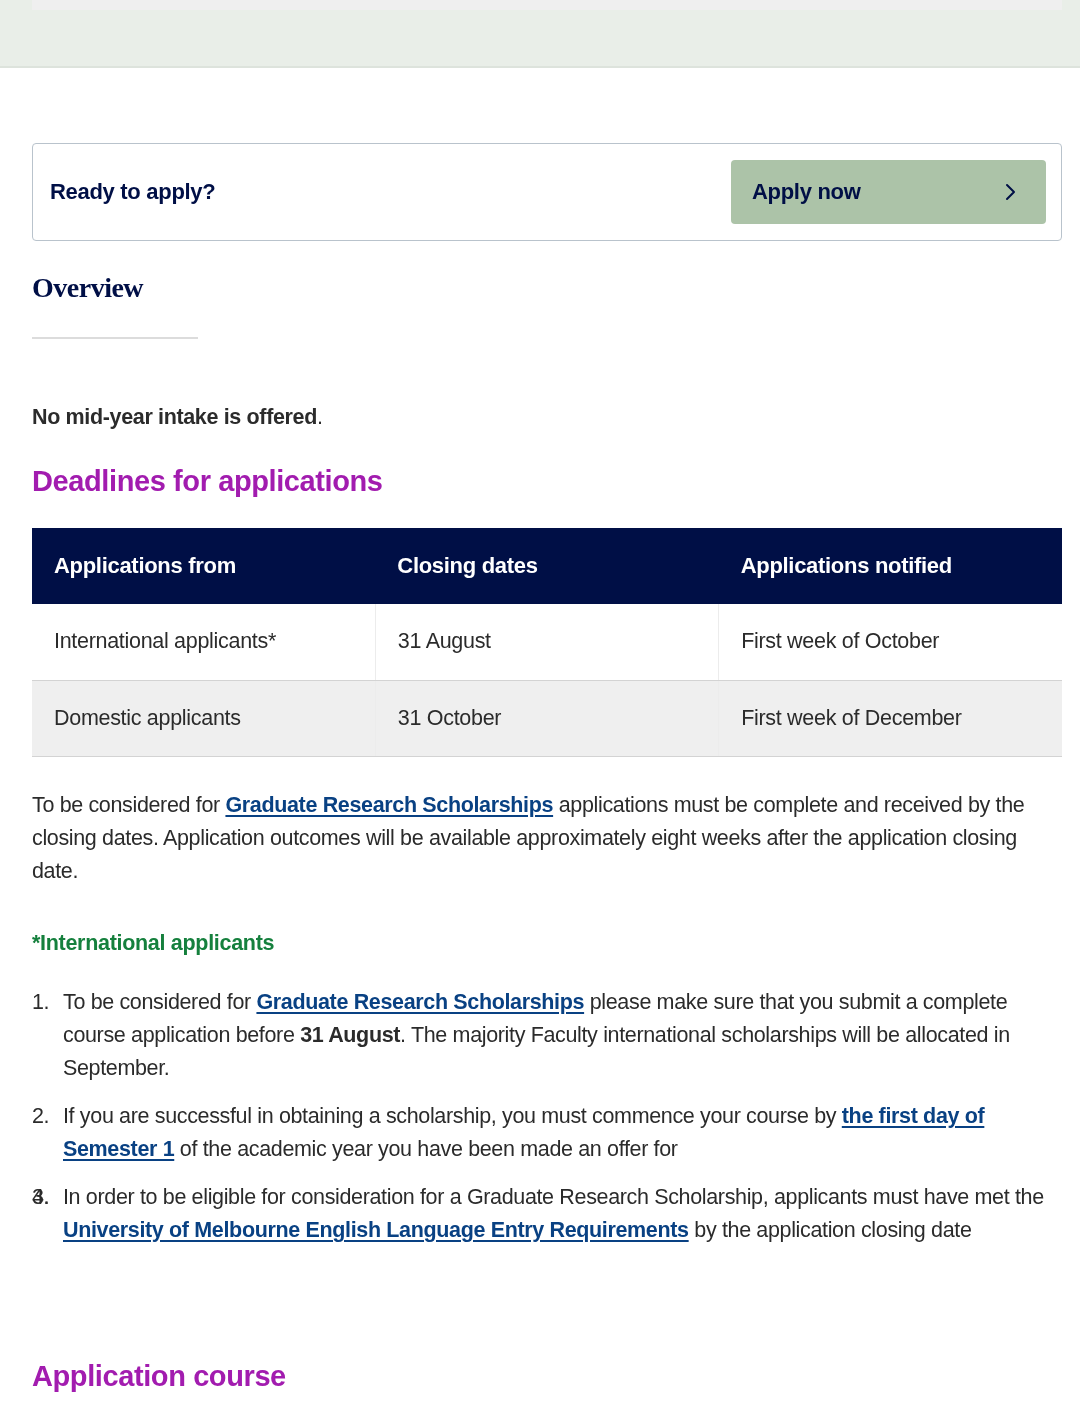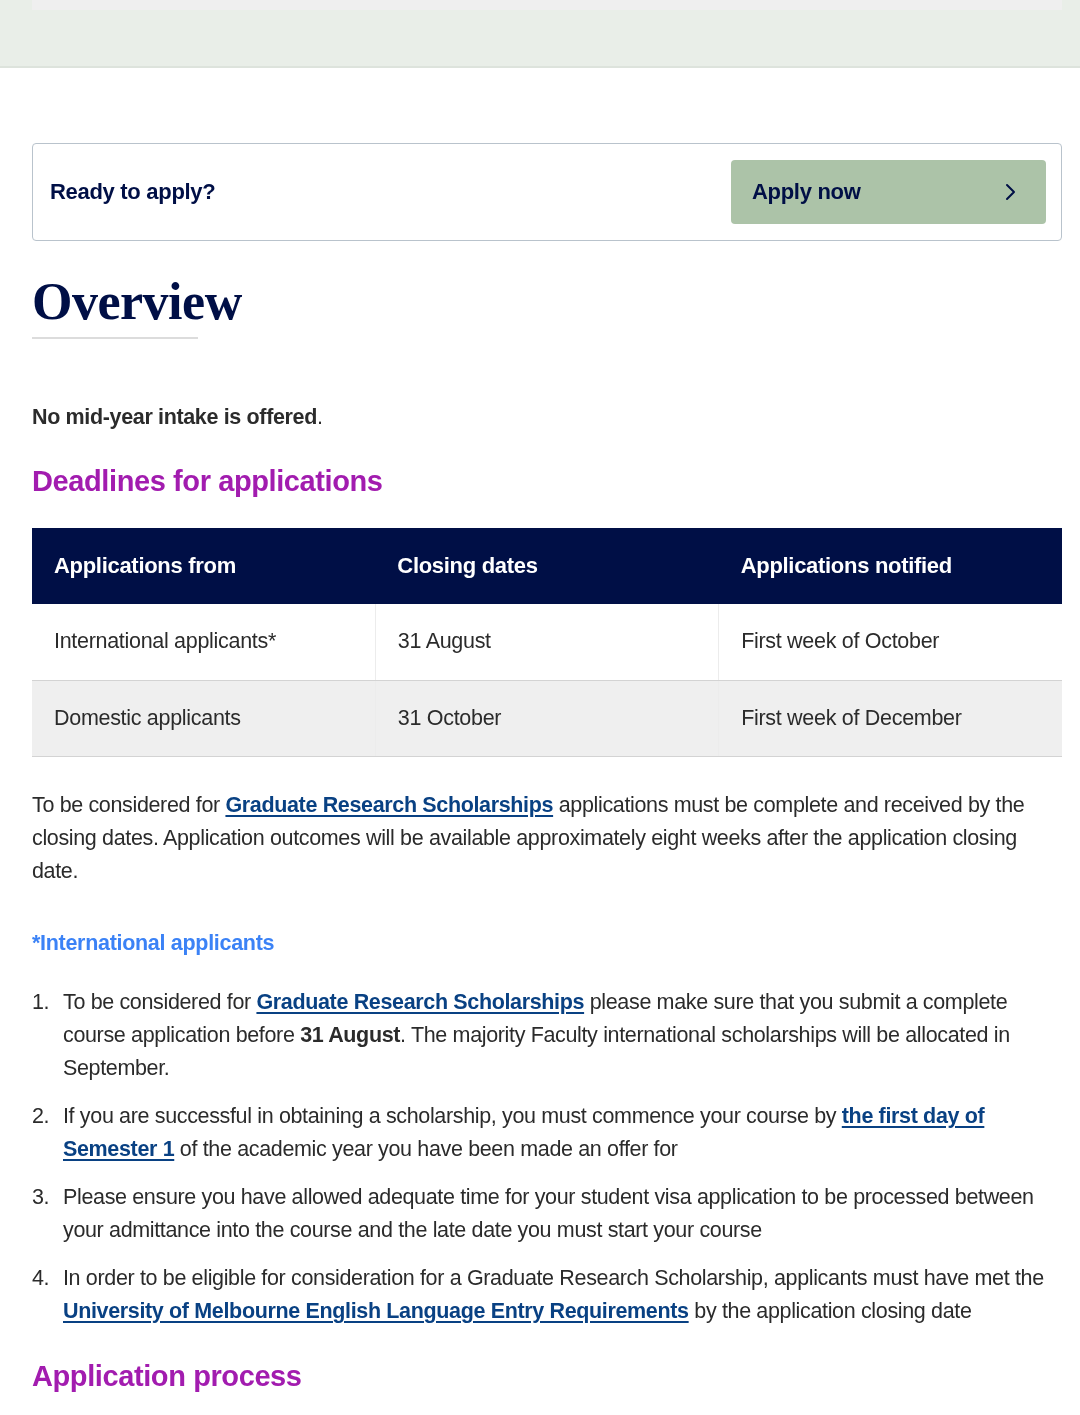--- a/index.html
+++ b/index.html
@@ -8,36 +8,36 @@
 
     .top-band { position: absolute; left: 0; top: 0; width: 1080px; height: 68px; background: #e9eee8; border-bottom: 2px solid #dde3dc; }
     .top-band-inner { position: absolute; left: 32px; top: 0; width: 1030px; height: 10px; background: #efefef; }
 
     .apply-box { position: absolute; left: 32px; top: 143px; width: 1030px; height: 98px; border: 1.5px solid #b9c3cc; border-radius: 4px; background: #fff; padding-left: 28px; }
     .apply-prompt { position: absolute; left: 17px; top: 35px; font-size: 22px; font-weight: bold; color: #000f46; letter-spacing: -0.3px; }
     .apply-btn { position: absolute; left: 698px; top: 16px; width: 315px; height: 64px; background: #acc3a8; border-radius: 4px; cursor: pointer; }
     .apply-btn-label { position: absolute; left: 21px; top: 19px; font-size: 22px; font-weight: bold; color: #000f46; letter-spacing: -0.3px; }
     .apply-btn-chevron { position: absolute; right: 26px; top: 22px; width: 20px; height: 20px; }
 
-    .overview-title { position: absolute; left: 32px; top: 272px; font-family: "Liberation Serif", serif; font-size: 52px; font-weight: bold; color: #000f46; letter-spacing: -0.5px; }
+    .overview-title { position: absolute; left: 32px; top: 272px; font-family: "Liberation Serif", serif; font-size: 28px; font-weight: bold; color: #000f46; letter-spacing: -0.5px; }
     .overview-rule { position: absolute; left: 32px; top: 337px; width: 166px; height: 2px; background: #dcdcdc; }
 
     .para { position: absolute; left: 32px; width: 1030px; font-size: 21.5px; line-height: 33px; color: #2b2b2b; letter-spacing: -0.35px; }
     .para b { color: #2b2b2b; }
     .para a, .list a { color: #094183; font-weight: bold; text-decoration: underline; text-underline-offset: 3px; }
 
     .h2 { position: absolute; left: 32px; font-size: 29px; color: #a21caf; letter-spacing: -0.4px; }
 
     .deadlines-table { position: absolute; left: 32px; top: 528px; width: 1030px; border-collapse: collapse; }
     .deadlines-table th { background: #000f46; color: #ffffff; font-size: 22px; font-weight: bold; text-align: left; height: 76px; padding: 0 22px; letter-spacing: -0.3px; width: 343px; margin-top: 36px; }
     .deadlines-table td { font-size: 21.5px; color: #2b2b2b; height: 76px; padding: 8px 22px; border-bottom: 1.5px solid #d3d3d3; border-right: 1px solid #ececec; letter-spacing: -0.3px; }
     .deadlines-table td:last-child { border-right: none; }
     .deadlines-table tr.alt td { background: #efefef; }
 
-    .intl-heading { position: absolute; left: 32px; top: 931px; font-size: 21.5px; font-weight: bold; color: #3b82f6; letter-spacing: -0.3px; text-align: center; }
+    .intl-heading { position: absolute; left: 32px; top: 931px; font-size: 21.5px; font-weight: bold; color: #15803d; letter-spacing: -0.3px; text-align: center; }
 
     .list { position: absolute; left: 32px; width: 1030px; font-size: 21.5px; line-height: 33px; color: #2b2b2b; letter-spacing: -0.35px; }
     .list-item { position: relative; padding-left: 31px; margin-bottom: 15px; }
     .list-num { position: absolute; left: 0; top: 0; }
   </style>
 </head>
 <body>
 
 <div class="top-band">
   <div class="top-band-inner"></div>
@@ -95,21 +95,20 @@
   <div class="list-item">
     <span class="list-num">1.</span>
     <span>To be considered for </span><a href="#">Graduate Research Scholarships</a><span> please make sure that you submit a complete course application before </span><b>31 August</b><span>. The majority Faculty international scholarships will be allocated in September.</span>
   </div>
   <div class="list-item">
     <span class="list-num">2.</span>
     <span>If you are successful in obtaining a scholarship, you must commence your course by </span><a href="#">the first day of Semester 1</a><span> of the academic year you have been made an offer for</span>
   </div>
   <div class="list-item">
     <span class="list-num">3.</span>
-    <span>Please ensure you have allowed adequate time for your student visa application to be processed between your admittance into the course and the late date you must start your course</span>
   </div>
   <div class="list-item">
     <span class="list-num">4.</span>
     <span>In order to be eligible for consideration for a Graduate Research Scholarship, applicants must have met the </span><a href="#">University of Melbourne English Language Entry Requirements</a><span> by the application closing date</span>
   </div>
 </div>
 
-<h2 class="h2" style="top:1360px;">Application process</h2>
+<h2 class="h2" style="top:1360px;">Application course</h2>
 
 </body></html>

